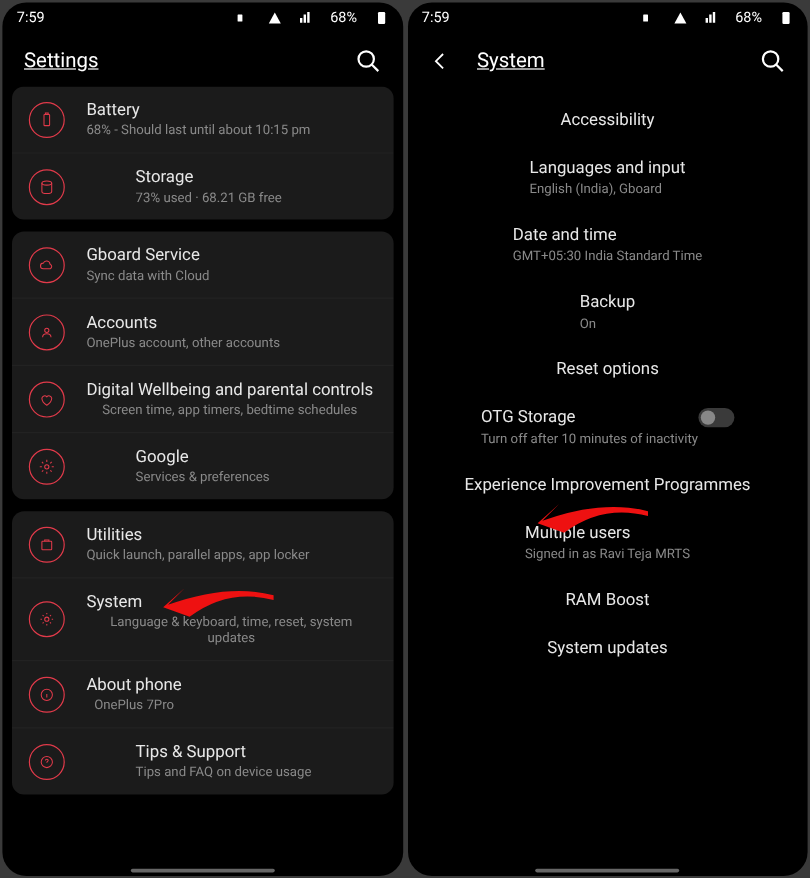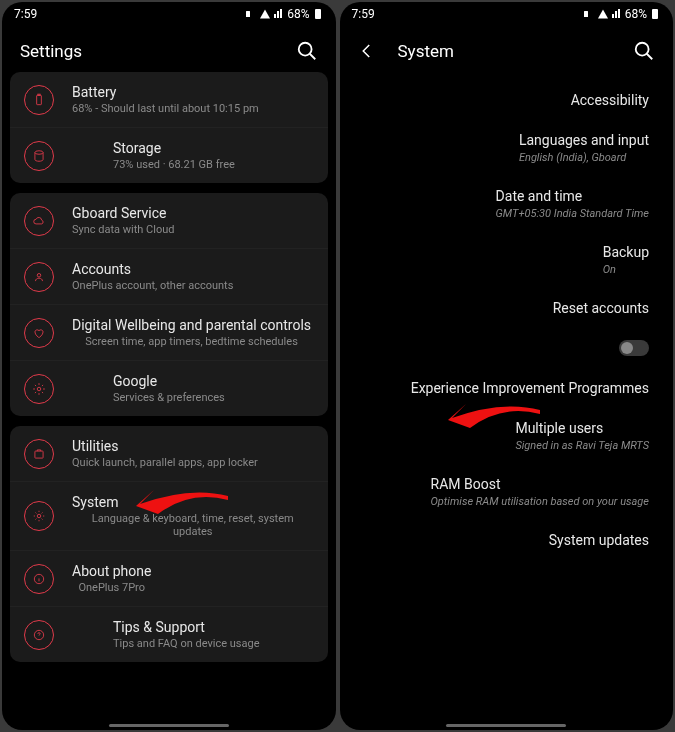--- a/index.html
+++ b/index.html
@@ -25,27 +25,28 @@
   }
   .statusbar {
     height: 24px;
     display: flex;
     justify-content: space-between;
     align-items: center;
     padding: 0 12px;
     color: #fff;
     font-size: 12px;
   }
-  .statusbar .right { display: flex; gap: 2px; align-items: center; }
+  .statusbar .right { display: flex; gap: 14px; align-items: flex-end; }
   .statusbar .right svg { width: 12px; height: 12px; fill: #fff; }
   .hdr {
     display: flex;
     align-items: center;
     padding: 14px 18px 10px 18px;
     color: #fff;
+    text-decoration: underline;
   }
   .hdr .back { margin-right: 22px; width: 18px; height: 18px; display:flex; align-items:center;}
   .hdr .title { font-size: 17px; flex: 1; }
   .hdr .search { width: 22px; height: 22px; }
   .content { flex: 1; padding: 0 8px 8px 8px; overflow: hidden; }
   .group {
     background: #1b1b1b;
     border-radius: 10px;
     margin-bottom: 10px;
   }
@@ -66,26 +67,26 @@
     flex-shrink: 0;
   }
   .iconcircle svg { width: 14px; height: 14px; stroke:#e03a4a; fill:none; stroke-width:1.5;}
   .rowtext .t { color:#e8e8e8; font-size:14px; }
   .rowtext .s { color:#8a8a8a; font-size:11px; margin-top:2px;text-align:center; }
   
   .flat { padding: 8px 0; }
   .flatrow {
     padding: 12px 24px;
     display: flex;
-    justify-content: flex-end;
+    justify-content: center;
     align-items: flex-start;
     position: relative;
   }
   .flatrow .txt .t { color:#e8e8e8; font-size:14px; }
-  .flatrow .txt .s { color:#8a8a8a; font-size:11px; margin-top:3px;font-style:italic; }
+  .flatrow .txt .s { color:#8a8a8a; font-size:11px; margin-top:3px; }
   .toggle {
     width: 30px; height: 16px; background:#3a3a3a; border-radius:10px; position:relative;
   }
   .toggle::after {
     content:""; position:absolute; width:12px; height:12px; background:#888;
     border-radius:50%; top:2px; left:2px;
   }
   .navbar {
     height: 6px;
     display:flex; justify-content:center; align-items:center;
@@ -323,24 +324,28 @@
       </div>
     </div>
     <div class="flatrow">
       <div class="txt">
         <div class="t">Backup</div>
         <div class="s">On</div>
       </div>
     </div>
     <div class="flatrow">
       <div class="txt">
-        <div class="t">Reset accounts</div>
-      </div>
-    </div>
-    <div class="flatrow">
+        <div class="t">Reset options</div>
+      </div>
+    </div>
+    <div class="flatrow">
+      <div class="txt">
+        <div class="t">OTG Storage</div>
+        <div class="s">Turn off after 10 minutes of inactivity</div>
+      </div>
       <div class="toggle"></div>
     </div>
     <div class="flatrow">
       <div class="txt">
           <div class="t">Experience Improvement Programmes</div>
         </div>
     </div>
     <div class="flatrow">
       <div class="txt">
         <div class="t">Multiple users</div>
@@ -348,21 +353,20 @@
       </div>
       <div class="arrow" style="left:92px; top:-10px;">
         <svg width="110" height="44" viewBox="0 0 110 44">
             <path d="M108 12 Q70 2 20 20 L34 6 L16 22 L38 30 Q70 6 108 16 Z" fill="#e11"></path>
           </svg>
       </div>
     </div>
     <div class="flatrow">
       <div class="txt">
         <div class="t">RAM Boost</div>
-        <div class="s">Optimise RAM utilisation based on your usage</div>
       </div>
     </div>
     <div class="flatrow">
       <div class="txt">
           <div class="t">System updates</div>
         </div>
     </div>
   </div>
   <div class="navbar">
       <div class="pill"></div>

